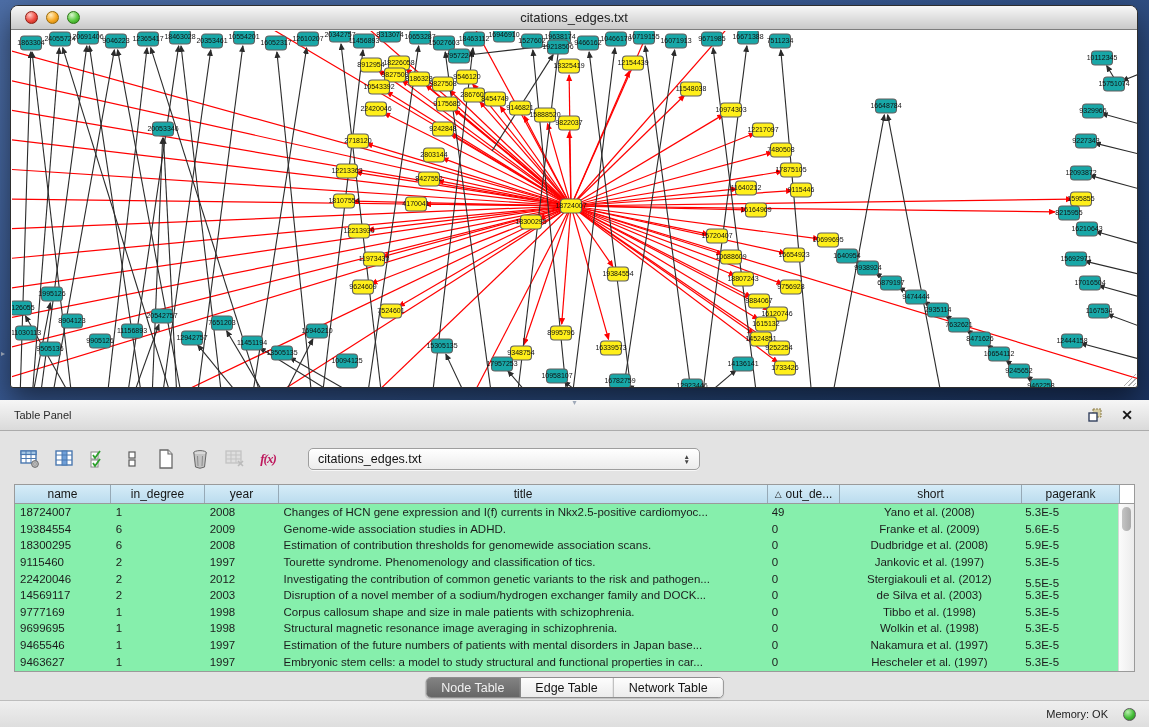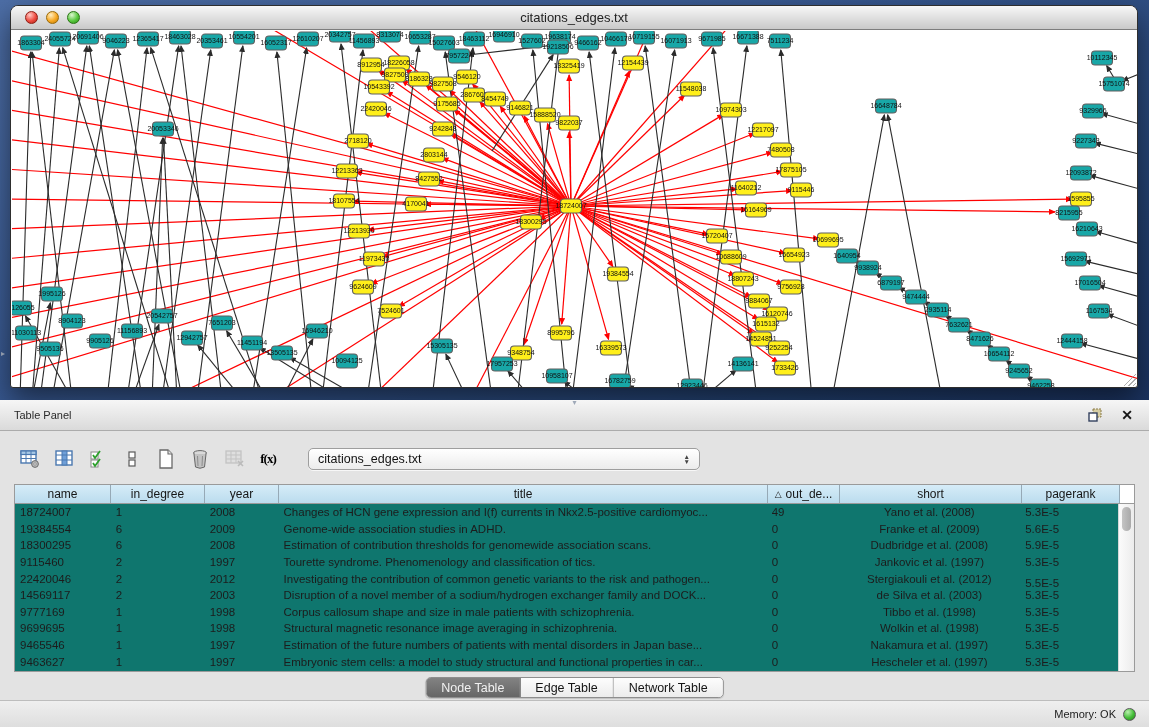--- a/index.html
+++ b/index.html
@@ -42,32 +42,32 @@
   .panel-header-icons { display:flex; align-items:center; gap:16px; }
   .float-btn, .close-btn { width:16px; height:16px; display:flex; align-items:center;
     justify-content:center; cursor:default; }
   .close-btn { font-size:14px; font-weight:bold; color:#161616; }
   .splitter-handle { position:absolute; left:50%; top:-2px; transform:translateX(-50%);
     font-size:8px; color:#9fa9b8; }
 
   .panel-toolbar { display:flex; align-items:center; height:36px; margin:10px 0 0 16px; }
   .tool { width:28px; height:28px; display:flex; align-items:center; justify-content:center;
     margin-right:6px; border-radius:4px; }
-  .tool.fx { font-size:13px; font-family:"Liberation Serif",serif;
-    font-weight:bold; color:#000000; letter-spacing:-1px; }
+  .tool.fx { font-size:13px; font-style:italic; font-family:"Liberation Serif",serif;
+    font-weight:bold; color:#be185d; letter-spacing:-1px; }
   .tool.disabled { opacity:.55; }
   .combo { margin-left:20px; width:392px; height:22px; border:1px solid #9e9e9e;
     border-radius:5px; background:linear-gradient(#ffffff,#ececec);
     display:flex; align-items:center; padding:0 9px; font-size:12.5px; color:#111;
     box-shadow:0 1px 0 rgba(255,255,255,.7); }
   .combo-arrows { margin-left:auto; display:flex; flex-direction:column;
     font-size:6.5px; line-height:5.5px; color:#444; }
 
   .data-table { position:absolute; left:14px; top:84px; width:1121px; height:188px;
-    border:1px solid #9a9a9a; background:#0f766e; overflow:hidden; }
+    border:1px solid #9a9a9a; background:#86efac; overflow:hidden; }
   .thead { display:flex; height:19px; border-bottom:1px solid #9a9a9a;
     background:linear-gradient(#d6ecf8,#bbdcee); }
   .th { display:flex; align-items:center; justify-content:center; font-size:12px;
     color:#161616; border-right:1px solid #96a9b6; overflow:hidden; white-space:nowrap; }
   .th .sort { font-size:9px; margin-right:4px; color:#222; }
   .thead .spacer { flex:1; background:#fff; border:none; }
   .tbody { position:absolute; left:0; right:16px; top:19px; bottom:0; overflow:hidden; }
   .tr { display:flex; height:16.6px; align-items:center; }
   .td { font-size:11.5px; color:#1c1c1c; white-space:nowrap; overflow:hidden;
     padding:0 5px; }
@@ -82,21 +82,21 @@
     overflow:hidden; box-shadow:0 1px 1px rgba(0,0,0,.15); }
   .tab { display:flex; align-items:center; padding:0 15px; font-size:12.5px;
     color:#141414; background:linear-gradient(#fdfdfd,#ececec);
     border-right:1px solid #adadad; }
   .tab:last-child { border-right:none; }
   .tab.active { background:linear-gradient(#828282,#666666); color:#f1f1f1;
     border-right:1px solid #5c5c5c; }
 
   .statusbar { position:absolute; left:0; bottom:0; width:100%; height:27px;
     background:linear-gradient(#efefef,#dedede); border-top:1px solid #bdbdbd;
-    display:flex; align-items:center; justify-content:flex-end; gap:7px;
+    display:flex; align-items:center; justify-content:flex-end; gap:15px;
     padding-right:13px; font-size:11px; color:#222; }
   .mem-dot { width:13px; height:13px; border-radius:50%;
     background:radial-gradient(circle at 35% 28%,#b9f0ae,#43bd37 55%,#27801c);
     border:1px solid #5a5a5a; }
 </style>
 </head>
 <body>
 
 <div class="desktop">
   <span class="desktop-collapse">▸</span>

